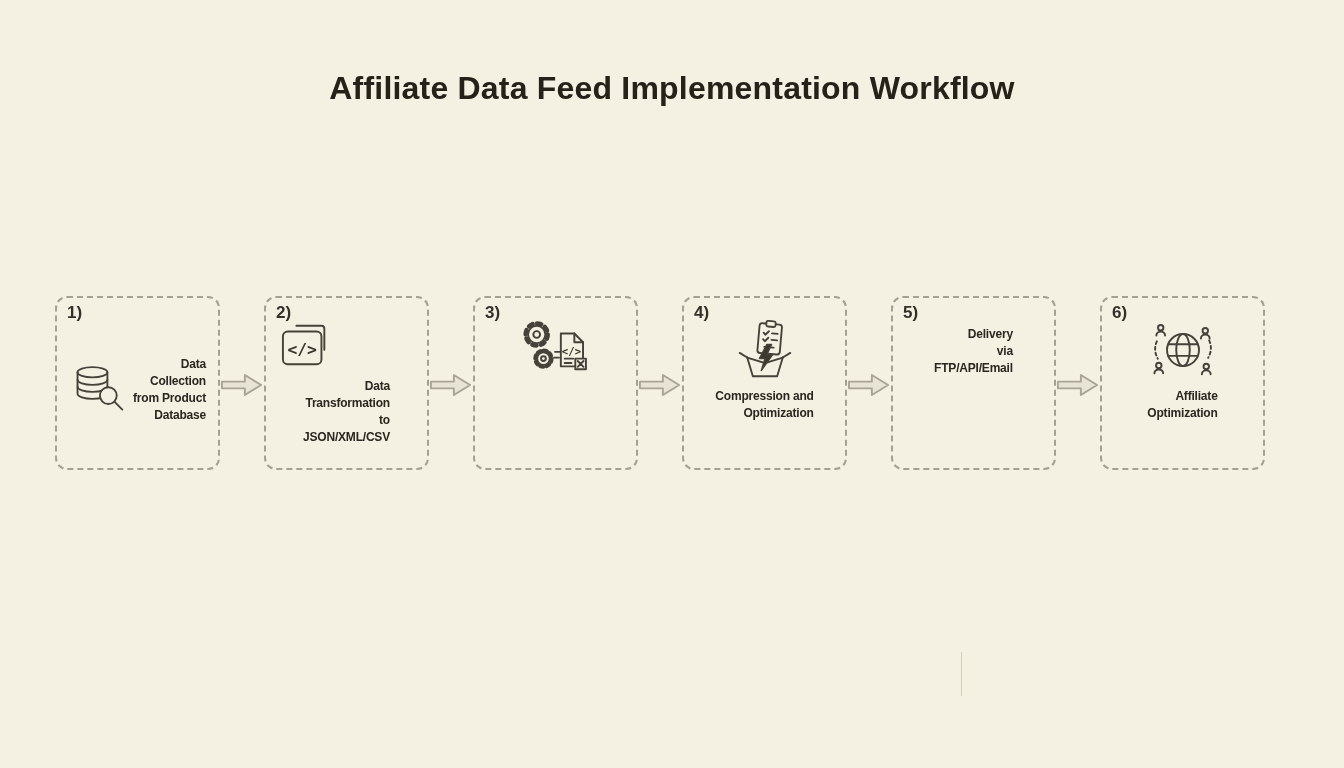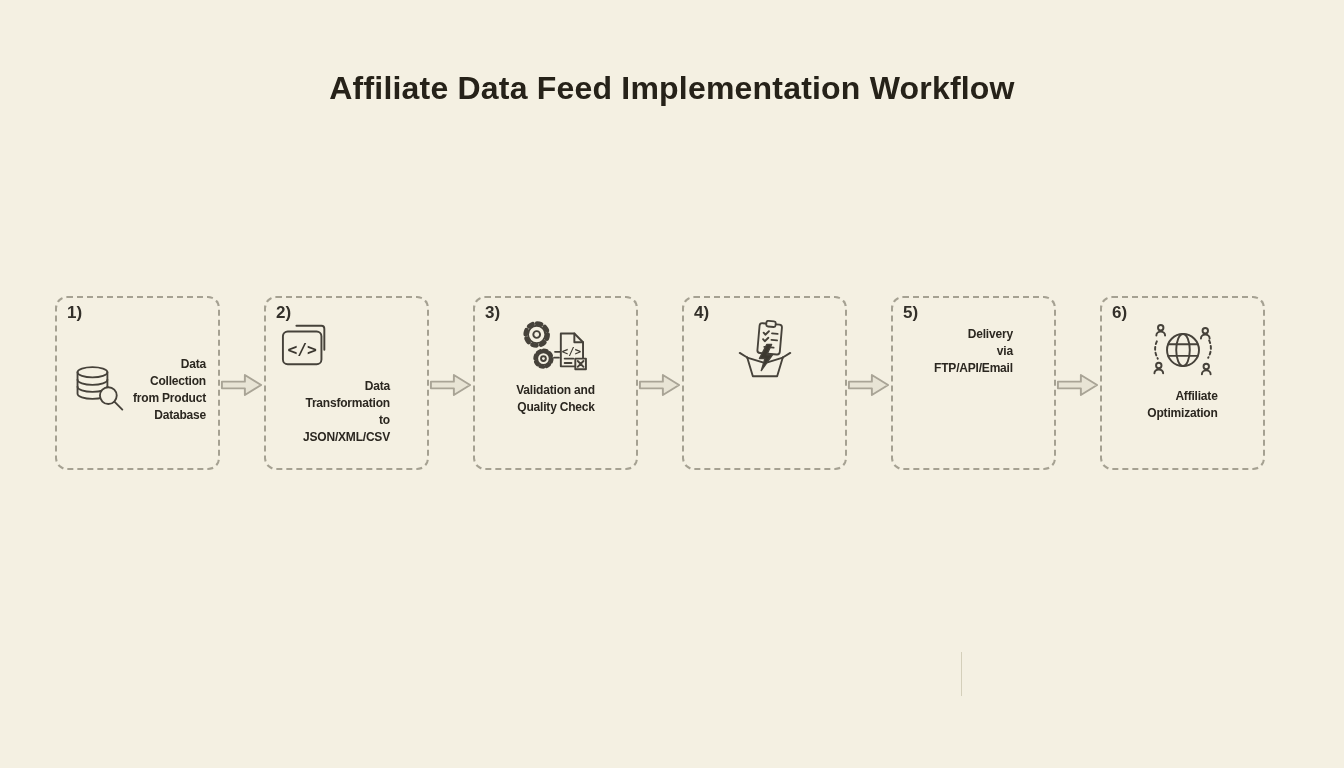--- a/index.html
+++ b/index.html
@@ -184,22 +184,20 @@
               <path d="M36 33 h6 M35 39 h5"></path>
               <path d="M42 14 h14 l9 9 v25 h-23 z" fill="#f4f0e2"></path>
               <path d="M56 14 v9 h9"></path>
               <path d="M46 40 h9 M46 44.5 h7"></path>
               <rect x="57" y="40" width="11" height="11" fill="#f4f0e2"></rect>
               <path d="M59.5 42.5 l6 6 M65.5 42.5 l-6 6"></path>
             </g>
             <text x="53" y="36" font-size="11" font-weight="bold" font-family="DejaVu Sans Mono, monospace" fill="#3a362e" text-anchor="middle">&lt;/&gt;</text>
           </svg>
         </span>
-        <div class="step-label">Validation and
-Quality Check</div>
       </div>
     </div>
 
     <div class="arrow">
       <svg viewBox="0 0 46 30" width="44" height="30">
         <path d="M2 11.5 H26 V4.5 L43 15 L26 25.5 V18.5 H2 Z" fill="#e8e4d5" stroke="#a9a496" stroke-width="2" stroke-linejoin="round"></path>
       </svg>
     </div>
 
     <div class="step">
@@ -214,20 +212,22 @@
                 <path d="M29 14 l2 2 3.5-4 M29 21 l2 2 3.5-4"></path>
                 <path d="M38 14 h6 M38 21 h6 M31 29 h10"></path>
               </g>
               <path d="M12 40 l6 20 h26 l6-20" fill="#f4f0e2"></path>
               <path d="M12 40 l-8-5 M50 40 l8-5"></path>
               <path d="M12 40 l19 6 19-6"></path>
               <path d="M33 26 l-8 15 h6 l-4 13 12-17 h-6 l5-11 z" fill="#3c382f" stroke-width="1.5"></path>
             </g>
           </svg>
         </span>
+        <div class="step-label">Compression and
+Optimization</div>
       </div>
     </div>
 
     <div class="arrow">
       <svg viewBox="0 0 46 30" width="44" height="30">
         <path d="M2 11.5 H26 V4.5 L43 15 L26 25.5 V18.5 H2 Z" fill="#e8e4d5" stroke="#a9a496" stroke-width="2" stroke-linejoin="round"></path>
       </svg>
     </div>
 
     <div class="step">

